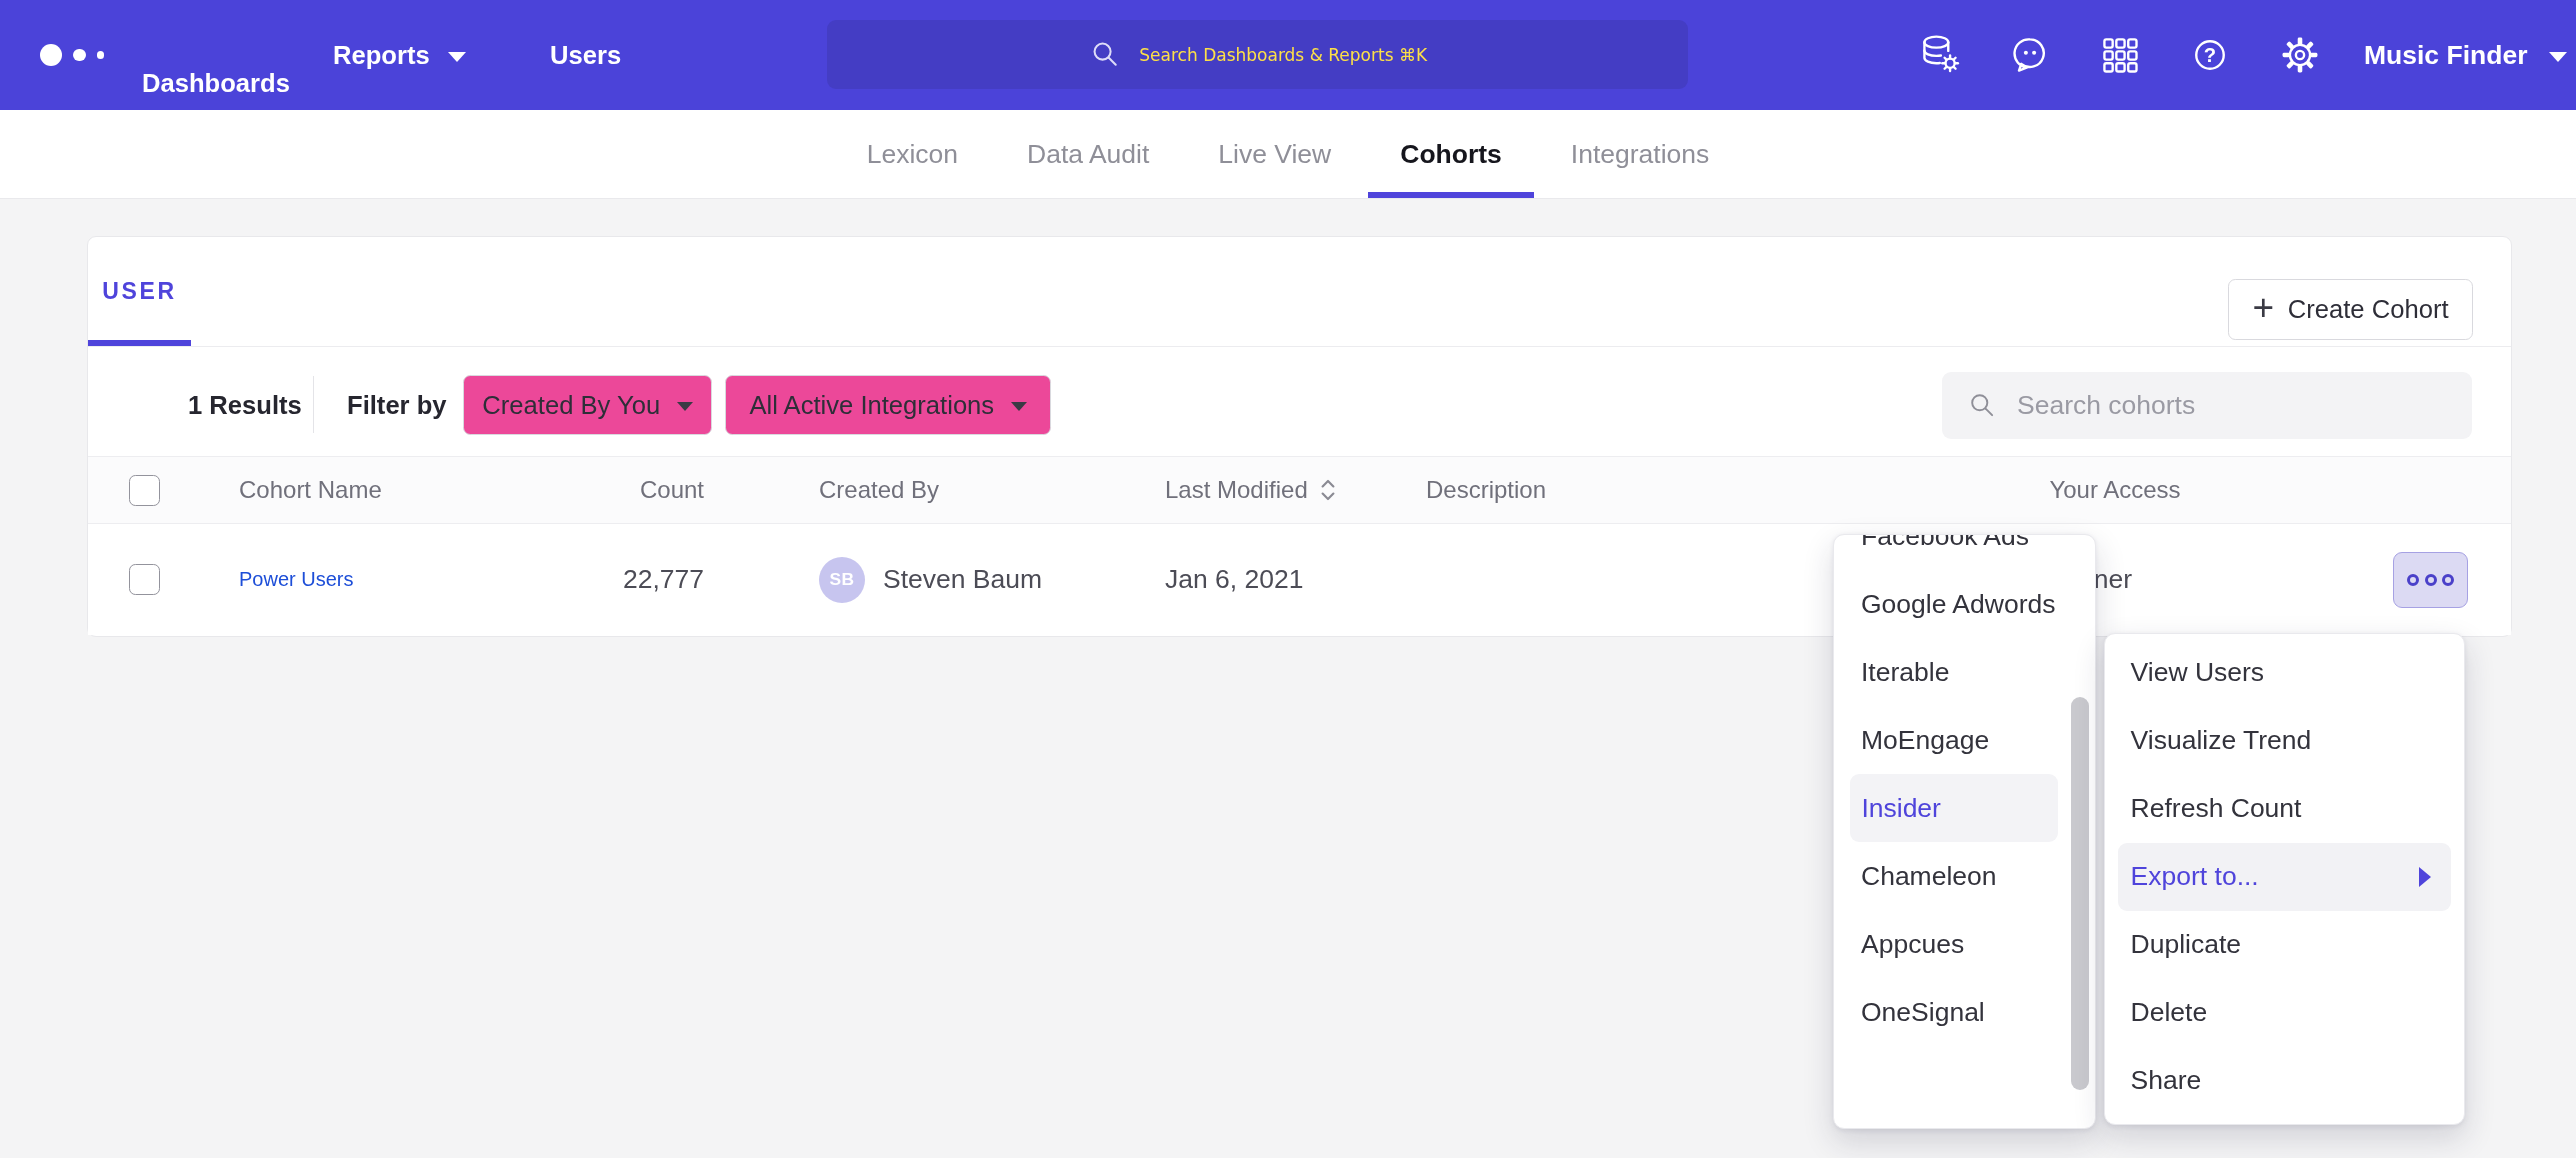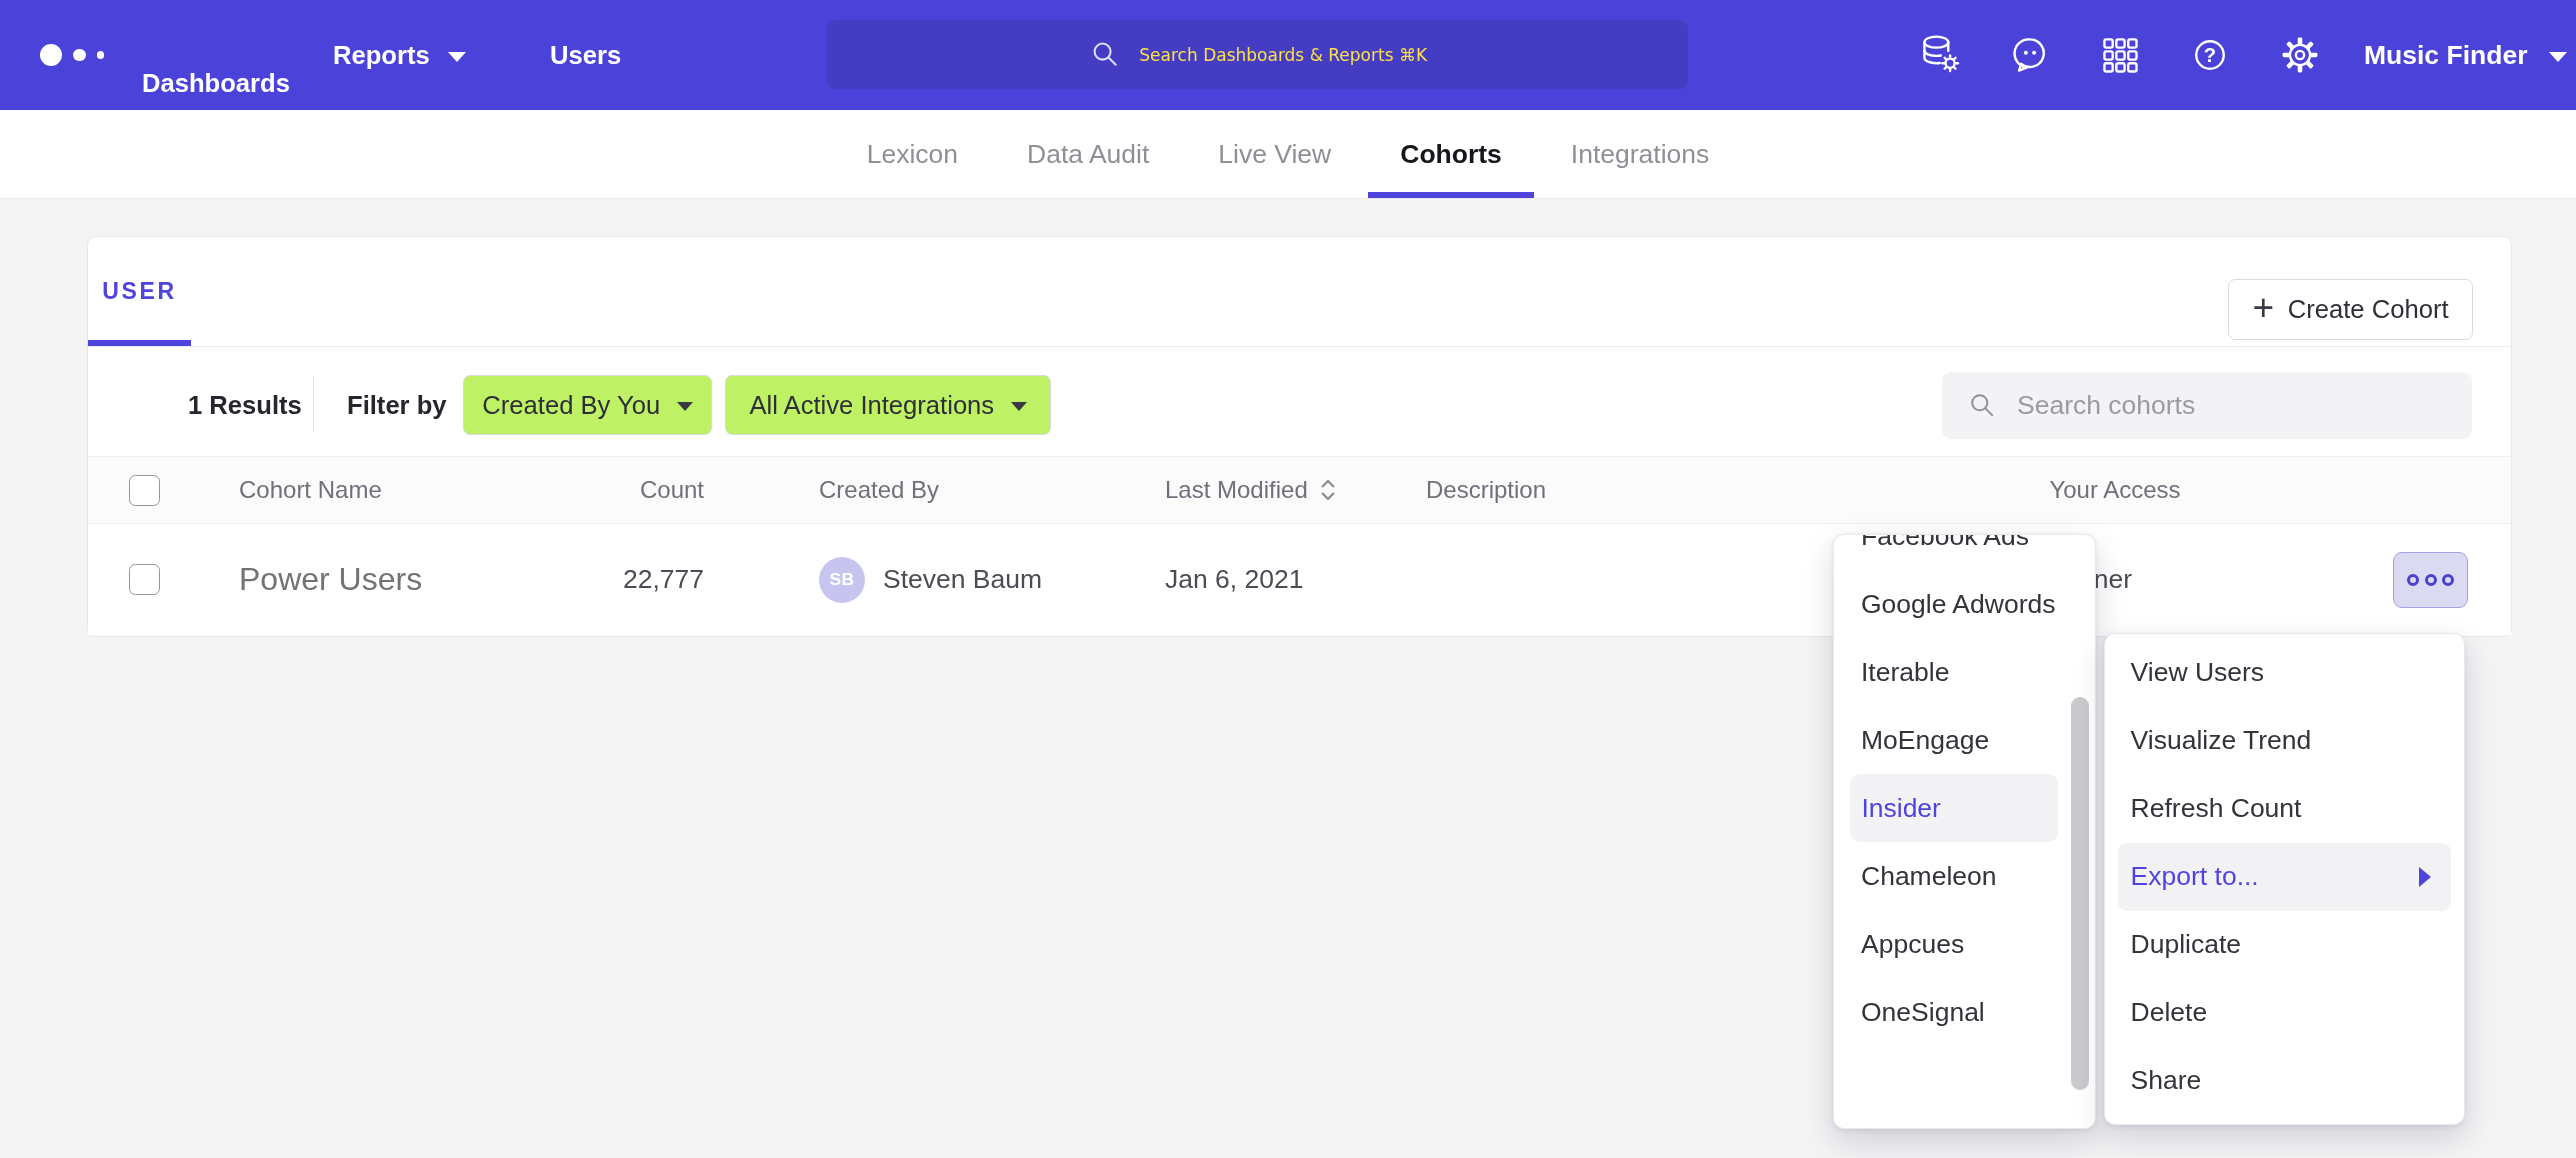--- a/index.html
+++ b/index.html
@@ -70,21 +70,21 @@
     font-size: 25.6px; font-weight: 500; color: #2e2e38; cursor: pointer;
   }
   .plus-glyph { font-size: 37px; font-weight: 300; color: #3a3a44; line-height: 1; margin-top: -4.6px; }
   
   .filterbar { position: absolute; left: 0; top: 109px; width: 100%; height: 118px; }
   .filterbar .fi { position: absolute; top: 0; height: 118px; display: flex; align-items: center; }
   .results-text { left: 100px; font-size: 25.6px; font-weight: 600; color: #26262f; }
   .v-divider { left: 225px; top: 30px; height: 57px; width: 0; border-left: 1.8px solid #e4e4e8; position: absolute; }
   .filterby-label { left: 259px; font-size: 25.6px; font-weight: 600; color: #26262f; }
   .filter-btn {
-    top: 29px; height: 58px; border: 0.9px solid #d9d9de; border-radius: 7.3px; background: #bef264;
+    top: 29px; height: 58px; border: 0.9px solid #d9d9de; border-radius: 7.3px; background: #ec4899;
     display: flex; align-items: center; justify-content: center; gap: 16.4px;
     font-size: 25.6px; font-weight: 500; color: #2e2e38; cursor: pointer; position: absolute;
   }
   .created-by-btn { left: 375px; width: 247px; }
   .integrations-btn { left: 637px; width: 324px; }
   .caret-down-dark { width: 0; height: 0; border-left: 8.2px solid transparent; border-right: 8.2px solid transparent; border-top: 9px solid #3a3a44; margin-top: 3.7px; }
   .cohort-search {
     position: absolute; left: 1854px; top: 25.6px; width: 530px; height: 67px;
     background: #f3f3f5; border-radius: 9px;
     display: flex; align-items: center; gap: 18px; padding-left: 24px; box-sizing: border-box;
@@ -103,21 +103,21 @@
   .col-check   { left: 41px; }
   .col-name    { left: 151px; }
   .col-count   { left: 420px; width: 196px; justify-content: flex-end; }
   .col-created { left: 731px; gap: 18px; }
   .col-mod     { left: 1077px; gap: 11px; }
   .col-desc    { left: 1338px; }
   .col-access-h{ left: 1890px; width: 274px; justify-content: center; }
   .col-access  { left: 1868px; width: 274px; justify-content: center; }
   .col-actions { left: 2305px; }
   .checkbox { width: 31px; height: 31px; border: 1.8px solid #93939c; border-radius: 6.4px; background: #fff; cursor: pointer; box-sizing: border-box; }
-  .cohort-link { color: #737373; font-size: 32px; cursor: pointer; }
+  .cohort-link { color: #1d4ed8; font-size: 20px; cursor: pointer; }
   .body-text { color: #4c4c56; font-size: 26.5px; }
   .avatar {
     width: 46px; height: 46px; border-radius: 50%; background: #c7c5ef;
     display: flex; align-items: center; justify-content: center;
     color: #fff; font-size: 17.4px; font-weight: 700; letter-spacing: 0.5px;
   }
   .actions-btn {
     width: 75px; height: 56px; border-radius: 9px;
     background: #dcdaf3; border: 1.8px solid #a6a1e3;
     display: flex; align-items: center; justify-content: center; gap: 5.5px;

